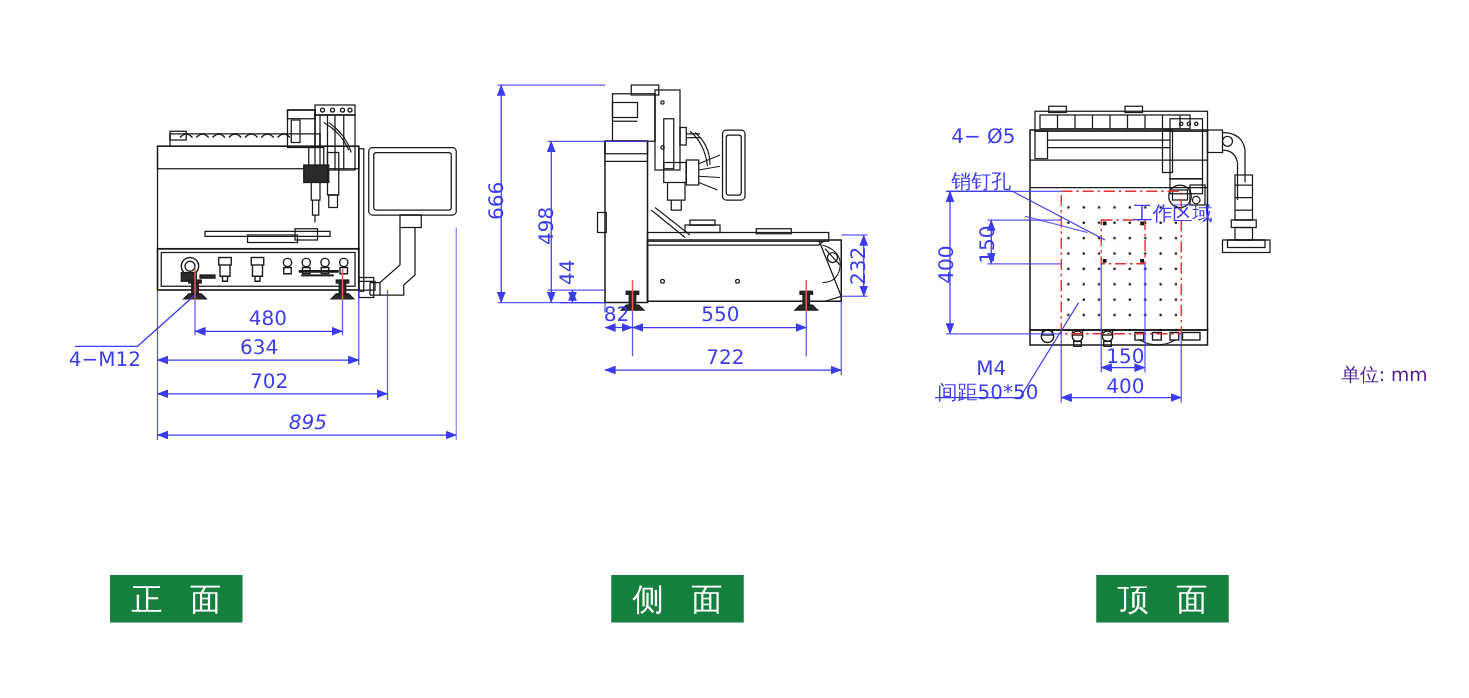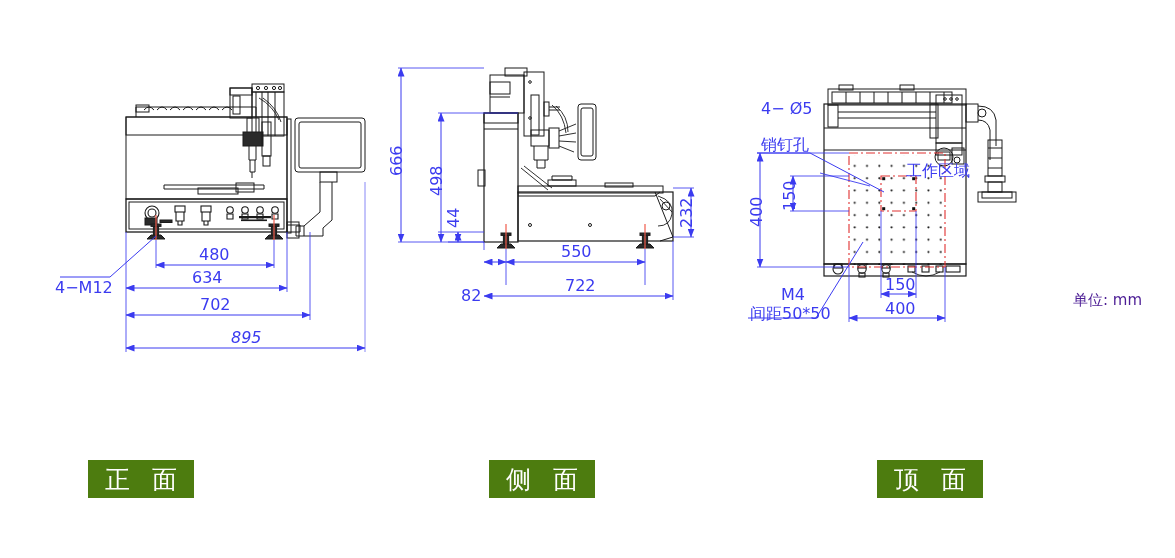--- a/index.html
+++ b/index.html
@@ -7,21 +7,21 @@
   body{
     width:1175px;height:558px;position:relative;overflow:hidden;
     font-family:"DejaVu Sans","Liberation Sans",sans-serif;
     -webkit-font-smoothing:antialiased;
   }
   #stage{position:absolute;left:0;top:0;width:1175px;height:558px;}
   svg.draw{position:absolute;left:0;top:0;width:1175px;height:558px;overflow:visible;}
 
   
   .badge{
-    position:absolute;background:#4d7c0f;color:#ffffff;
+    position:absolute;background:#15803d;color:#ffffff;
     display:flex;align-items:center;justify-content:center;
     font-size:25px;letter-spacing:7px;text-indent:7px;
     font-family:"DejaVu Sans","Liberation Sans",sans-serif;
     height:38px;
   }
   .badge.b1{left:88px;top:460px;width:106px;}
   .badge.b2{left:489px;top:460px;width:106px;}
   .badge.b3{left:877px;top:460px;width:106px;}
 
   
@@ -343,21 +343,21 @@
   <div class="dim" style="left:55px;top:266px;margin-top:13px;">4−M12</div>
   <div class="dim" style="left:199px;top:246px;">480</div>
   <div class="dim" style="left:192px;top:269px;">634</div>
   <div class="dim" style="left:200px;top:296px;">702</div>
   <div class="dim" style="left:231px;top:329px;font-style:italic;">895</div>
 
   <div class="dim vert" style="left:388px;top:176px;transform:rotate(-90deg);">666</div>
   <div class="dim vert" style="left:428px;top:196px;transform:rotate(-90deg);">498</div>
   <div class="dim vert" style="left:445px;top:228px;transform:rotate(-90deg);">44</div>
   <div class="dim vert" style="left:678px;top:228px;transform:rotate(-90deg);">232</div>
-  <div class="dim" style="left:461px;top:243px;margin-top:44px;">82</div>
+  <div class="dim" style="left:483px;top:243px;">82</div>
   <div class="dim" style="left:561px;top:243px;">550</div>
   <div class="dim" style="left:565px;top:277px;">722</div>
 
   <div class="dim" style="left:761px;top:100px;">4− Ø5</div>
   <div class="dim cn" style="left:761px;top:123px;margin-top:13px;">销钉孔</div>
   <div class="dim" style="left:781px;top:286px;">M4</div>
   <div class="dim cn" style="left:750px;top:305px;">间距50*50</div>
   <div class="dim cn" style="left:866px;top:162px;margin-left:40px;">工作区域</div>
   <div class="dim vert" style="left:748px;top:227px;transform:rotate(-90deg);">400</div>
   <div class="dim vert" style="left:781px;top:211px;transform:rotate(-90deg);">150</div>

